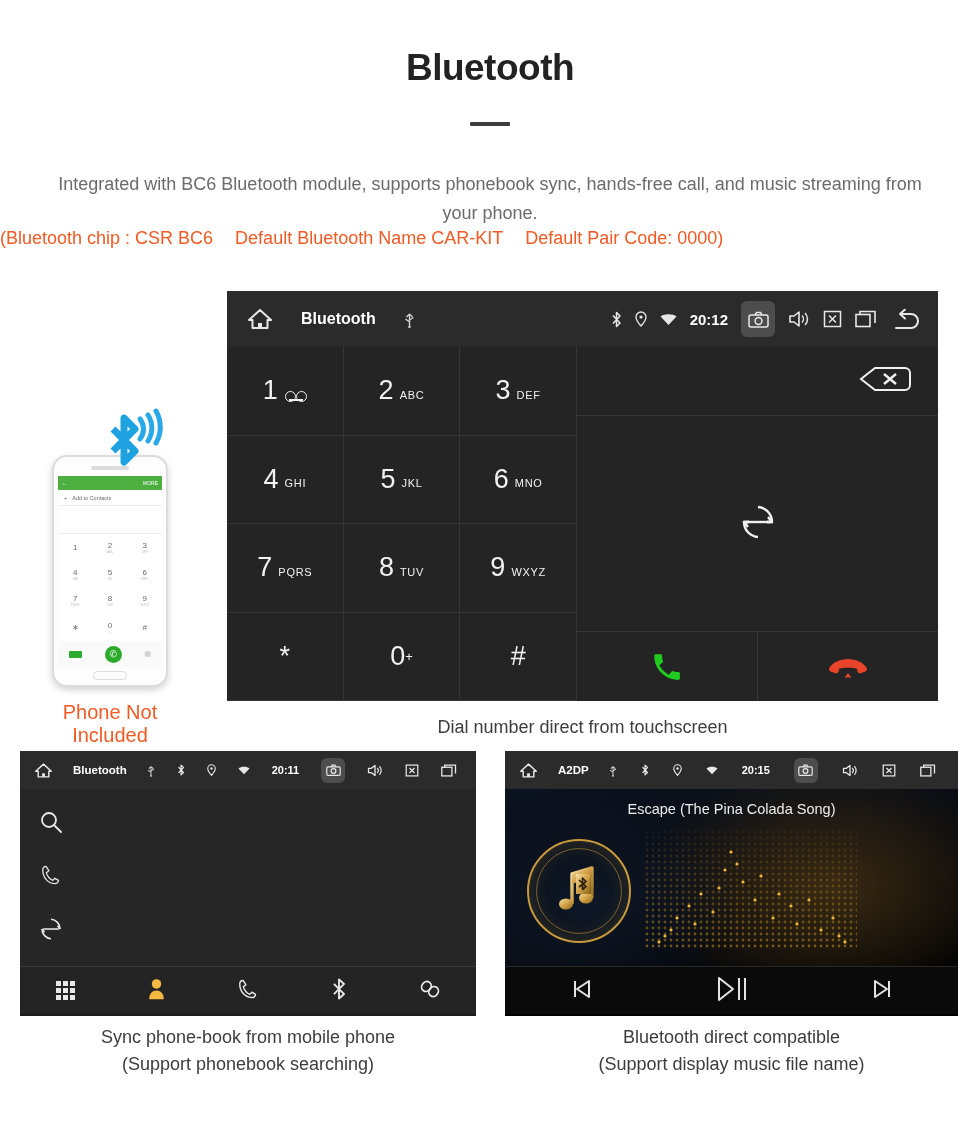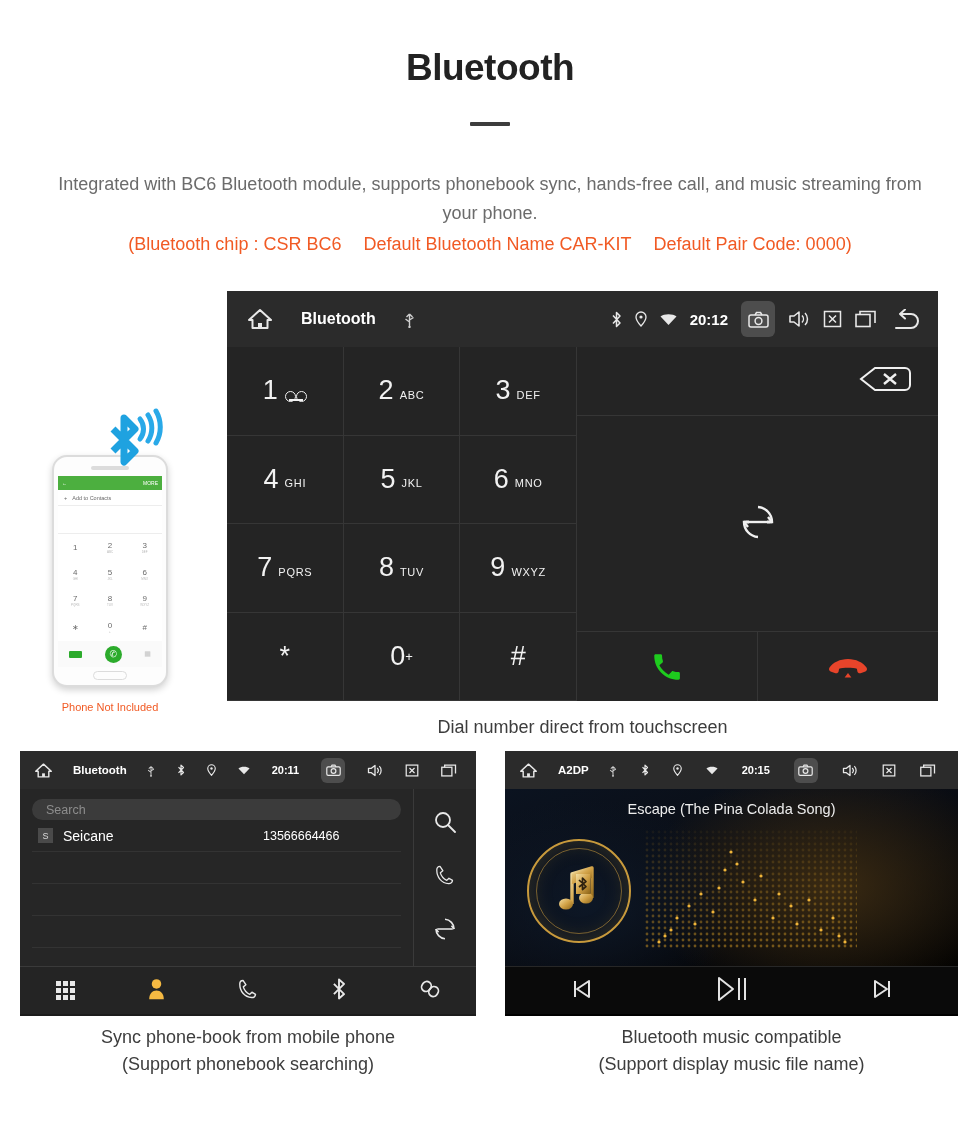--- a/index.html
+++ b/index.html
@@ -28,22 +28,21 @@
   }
   .intro {
     text-align: center;
     font-size: 18px;
     color: #6b6b6b;
     line-height: 29px;
     margin-top: 44px;
     padding: 0 40px;
   }
   .specs {
-    text-align: center;
-    margin-top: 6px;
+    text-align: left;
     font-size: 18px;
     color: #f15a24;
     white-space: nowrap;
   }
   .specs span { display: inline-block; }
   .spec-gap { width: 22px; display: inline-block; }
 
   
   .unit { background: #000; position: absolute; overflow: hidden; }
 
@@ -133,21 +132,21 @@
   .ph-green { height: 14px; background: #4caf3f; display: flex; align-items: center; justify-content: space-between; padding: 0 4px; color: #fff; font-size: 5px; }
   .ph-addrow { height: 16px; display: flex; align-items: center; gap: 5px; padding-left: 6px; font-size: 5.5px; color: #6a6a6a; border-bottom: 1px solid #ededed; }
   .ph-blank { height: 28px; border-bottom: 1px solid #ededed; }
   .ph-keys { flex: 1; display: grid; grid-template-columns: repeat(3,1fr); grid-template-rows: repeat(4,1fr); }
   .ph-key { display: flex; flex-direction: column; align-items: center; justify-content: center; color: #6a6a6a; font-size: 8px; }
   .ph-key small { font-size: 3px; color: #b9b9b9; }
   .ph-actions { height: 26px; display: flex; align-items: center; justify-content: space-around; background: #fafafa; }
   .ph-callbtn { width: 17px; height: 17px; border-radius: 50%; background: #2cab2c; display: flex; align-items: center; justify-content: center; color: #fff; font-size: 9px; }
   .ph-home { width: 34px; height: 9px; border: 1.5px solid #dcdcdc; border-radius: 5px; margin-top: 4px; }
   .bt-wave { position: absolute; left: 55px; top: -48px; }
-  .phone-note { position: absolute; left: -28px; top: 246px; width: 172px; text-align: center; color: #f15a24; font-size: 11px; }
+  .phone-note { position: absolute; left: -28px; top: 246px; width: 172px; text-align: center; color: #f15a24; font-size: 20px; }
 
   .caption { text-align: center; color: #3d3d3d; font-size: 18px; line-height: 27px; }
 
   
   #contacts-unit { left: 20px; top: 751px; width: 456px; height: 265px; background: #1c1c1c; }
   #contacts-unit .statusbar { height: 38px; padding: 0 10px 0 14px; }
   #contacts-unit .sb-title { font-size: 11.5px; margin-left: 20px; }
   #contacts-unit .usb-ic { margin-left: 20px; }
   #contacts-unit .sb-right > * { margin-left: 22px; text-align: center; }
   #contacts-unit .sb-time { font-size: 11px; }
@@ -529,33 +528,20 @@
       </span>
       <span class="sb-icon">
         <svg width="24" height="15" viewBox="0 0 34 23">
             <path d="M6 19 H21 A7 7 0 0 0 21 5 H10 M10 5 L15 0.5 M10 5 L15 9.5" fill="none" stroke="#e8e8e8" stroke-width="2.2" stroke-linecap="round" stroke-linejoin="round"></path>
           </svg>
       </span>
     </div>
   </div>
 
   <div class="contacts-body">
-    <div class="contacts-main">
-      <div class="search-pill">
-        <span>Search</span>
-      </div>
-      <div class="contact-row">
-        <span class="contact-badge">S</span>
-        <span class="contact-name">Seicane</span>
-        <span class="contact-num">13566664466</span>
-      </div>
-      <div class="empty-row"></div>
-      <div class="empty-row"></div>
-      <div class="empty-row"></div>
-    </div>
     <div class="contacts-side">
       <span>
         <svg width="22" height="22" viewBox="0 0 22 22">
             <circle cx="9" cy="9" r="7" fill="none" stroke="#e8e8e8" stroke-width="1.8"></circle>
             <path d="M14 14 L21 21" stroke="#e8e8e8" stroke-width="1.8" stroke-linecap="round"></path>
           </svg>
       </span>
       <span>
         <svg width="20" height="22" viewBox="0 0 28 30">
             <path d="M7 3 C4 3 2.5 5 2.5 8 C2.5 18 9 26.5 19 27 C22 27.2 24.5 25.5 24.5 22.5 L19.5 19.5 L16.5 22.5 C12.5 20.5 8.5 16 7.5 12 L11 9 Z" fill="none" stroke="#e8e8e8" stroke-width="1.8" stroke-linejoin="round"></path>
@@ -782,15 +768,15 @@
       <span>
         <svg width="24" height="24" viewBox="0 0 24 24">
             <path d="M18 4 V20 M4 4 L16 12 L4 20 Z" fill="none" stroke="#e3e3e3" stroke-width="2" stroke-linejoin="round"></path>
           </svg>
       </span>
     </div>
   </div>
 </div>
 
 <div class="caption cap-right">
-  <div>Bluetooth music compatible</div>
+  <div>Bluetooth direct compatible</div>
   <div>(Support display music file name)</div>
 </div>
 
 </body></html>

